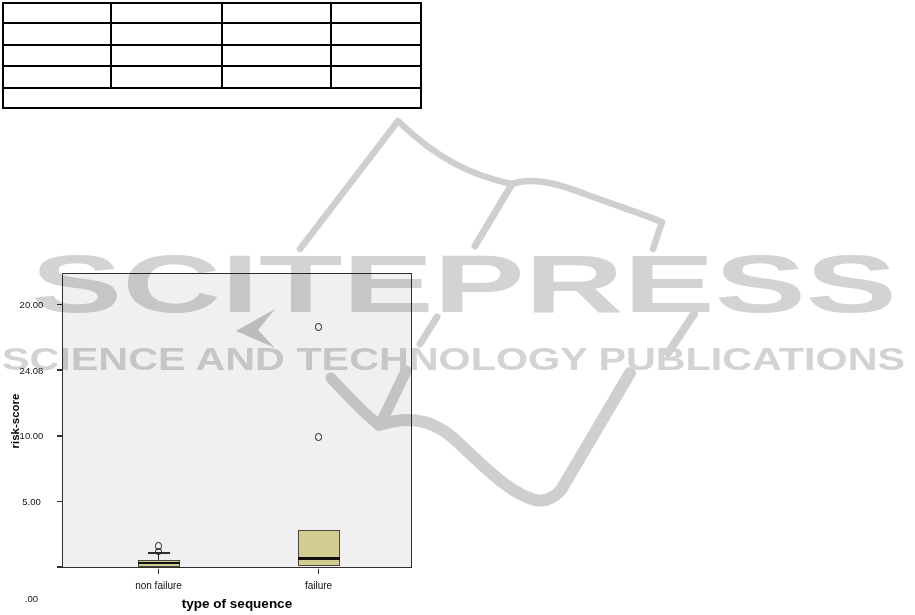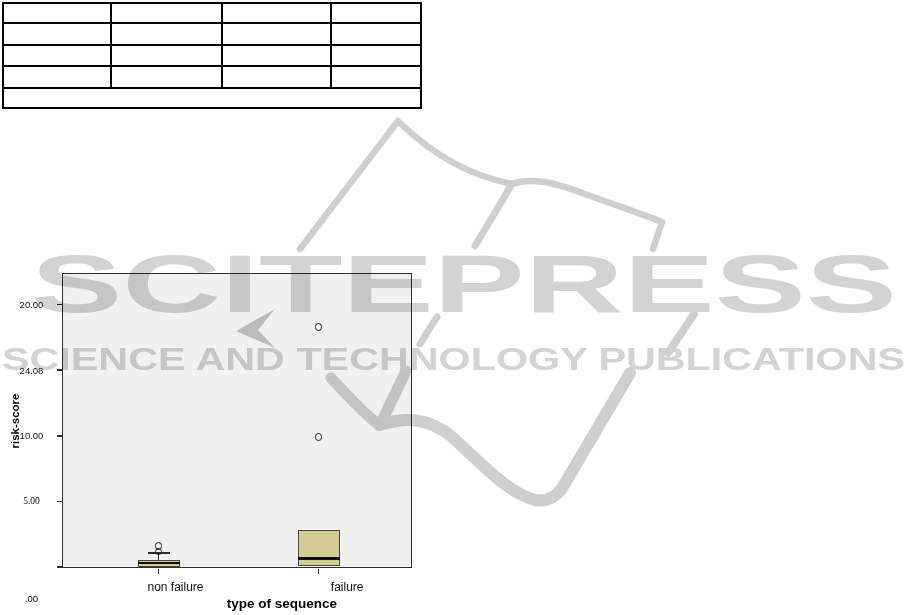--- a/index.html
+++ b/index.html
@@ -36,27 +36,27 @@
   .ytick-label {
     position: absolute;
     left: 8px; width: 47px;
     text-align: center;
     font-size: 9.5px; color: #111;
   }
   .ytick-mark { position: absolute; width: 5px; height: 1.6px; background: #2e2e2e; }
   .xtick-mark { position: absolute; width: 1.6px; height: 5px; background: #2e2e2e; }
   .cat-label {
     position: absolute;
-    width: 90px; text-align: right;
-    font-size: 12px; color: #111;
+    width: 90px; text-align: center;
+    font-size: 10px; color: #111;
   }
   .x-axis-title {
     position: absolute;
     left: 137px; top: 596px; width: 200px;
-    text-align: right;
+    text-align: center;
     font-size: 13.5px; font-weight: bold; color: #000;
   }
   .y-axis-title {
     position: absolute;
     left: -31px; top: 414px; width: 94px; height: 14px;
     text-align: center;
     font-size: 11.5px; font-weight: bold; color: #000;
     transform: rotate(-90deg);
   }
   .box {
@@ -125,21 +125,21 @@
       </tr>
     </tbody>
   </table>
 
   <div class="figure">
     <div class="plot-area"></div>
     <div id="plot-layer">
         <div class="ytick-mark" style="left: 57px; top: 566.2px;"></div>
         <div class="ytick-label" style="top: 593px;">.00</div>
         <div class="ytick-mark" style="left: 57px; top: 500.6px;"></div>
-        <div class="ytick-label" style="top: 495.9px; font-family: Liberation Serif, serif;">5.00</div>
+        <div class="ytick-label" style="top: 495.9px;">5.00</div>
         <div class="ytick-mark" style="left: 57px; top: 435px;"></div>
         <div class="ytick-label" style="top: 430.3px;">10.00</div>
         <div class="ytick-mark" style="left: 57px; top: 369.4px;"></div>
         <div class="ytick-label" style="top: 364.7px;">24.08</div>
         <div class="ytick-mark" style="left: 57px; top: 303.8px;"></div>
         <div class="ytick-label" style="top: 299.1px;">20.00</div>
         <div class="whisker-line" style="left: 157.75px; top: 553.224px; height: 7.216px;"></div>
         <div class="whisker-cap" style="left: 147.5px; top: 552.474px; width: 22px;"></div>
         <div class="box" style="left: 137.5px; top: 560.44px; width: 42px; height: 6.56px;"></div>
         <div class="median-line" style="left: 137.5px; top: 561.764px; width: 42px;"></div>

